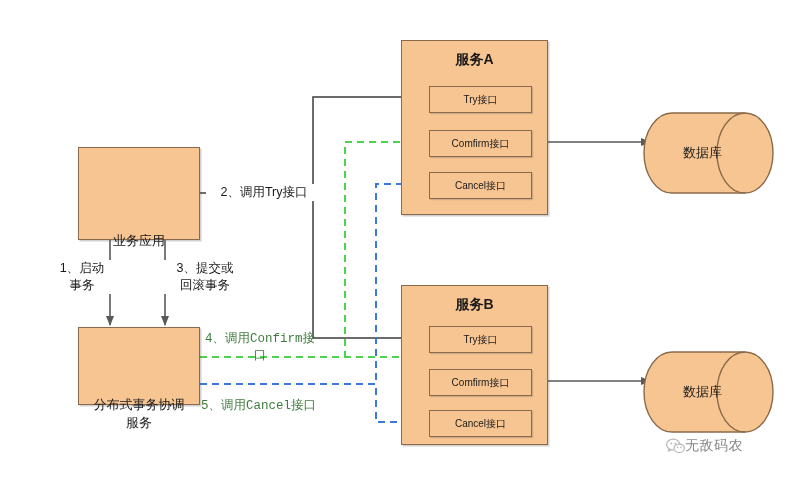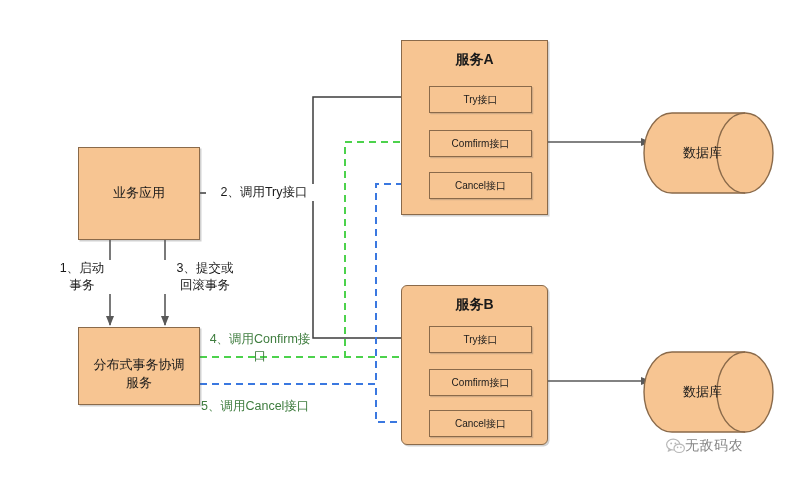--- a/index.html
+++ b/index.html
@@ -21,20 +21,21 @@
     border:1.4px solid #8a6a4a;
     box-shadow:1.5px 1.5px 0 rgba(90,90,90,.28);
   }
   .nodelabel{
     position:absolute;left:0;right:0;
     text-align:center;
     font-size:13px;
     line-height:18px;
     color:#1a1a1a;
     white-space:pre-line;
+    margin-top:48px;
   }
   .svc-title{
     position:absolute;left:0;right:0;top:10px;
     text-align:center;font-size:14px;font-weight:bold;color:#1a1a1a;
   }
   .iface{
     position:absolute;
     background:#f7c592;
     border:1.3px solid #8a6a4a;
     box-shadow:1.2px 1.2px 0 rgba(90,90,90,.25);
@@ -46,21 +47,21 @@
   .edgelabel{
     position:absolute;
     font-size:12.5px;
     line-height:17px;
     color:#1a1a1a;
     background:#ffffff;
     text-align:center;
     white-space:pre-line;
     padding:0 2px;
   }
-  .edgelabel.green{color:#3f7d3f;}
+  .edgelabel.green{color:#3f7d3f;font-family:Liberation Mono, monospace;}
   .db-label{
     position:absolute;left:0;right:28px;top:50%;
     transform:translateY(-50%);
     text-align:center;font-size:13px;color:#1a1a1a;
   }
   .watermark{
     position:absolute;
     display:flex;align-items:center;
     opacity:.62;
   }
@@ -119,32 +120,32 @@
       <path d="M672,352 L745,352 A28,40 0 0 1 745,432 L672,432 A28,40 0 0 1 672,352 z" fill="#f7c592" stroke="#8a6a4a" stroke-width="1.4"></path>
       <path d="M745,352 A28,40 0 0 0 745,432" fill="none" stroke="#8a6a4a" stroke-width="1.4"></path>
     </g>
   </svg>
 
   <div class="node boxfill" style="left:78px;top:147px;width:122px;height:93px;">
     <div class="nodelabel" style="top:36px;">业务应用</div>
   </div>
 
   <div class="node boxfill" style="left:78px;top:327px;width:122px;height:78px;">
-    <div class="nodelabel" style="top:28px;">分布式事务协调
+    <div class="nodelabel" style="top:20px;">分布式事务协调
 服务</div>
   </div>
 
   <div class="node boxfill" style="left:401px;top:40px;width:147px;height:175px;">
     <div class="svc-title">服务A</div>
     <div class="iface" style="left:27px;top:45px;width:103px;height:27px;">Try接口</div>
     <div class="iface" style="left:27px;top:89px;width:103px;height:27px;">Comfirm接口</div>
     <div class="iface" style="left:27px;top:131px;width:103px;height:27px;">Cancel接口</div>
   </div>
 
-  <div class="node boxfill" style="left:401px;top:285px;width:147px;height:160px;border-radius:6px;">
+  <div class="node boxfill" style="left:401px;top:285px;width:147px;height:160px;">
     <div class="svc-title">服务B</div>
     <div class="iface" style="left:27px;top:40px;width:103px;height:27px;">Try接口</div>
     <div class="iface" style="left:27px;top:83px;width:103px;height:27px;">Comfirm接口</div>
     <div class="iface" style="left:27px;top:124px;width:103px;height:27px;">Cancel接口</div>
   </div>
 
   <div class="node" style="left:660px;top:113px;width:113px;height:80px;">
     <div class="db-label">数据库</div>
   </div>
 

